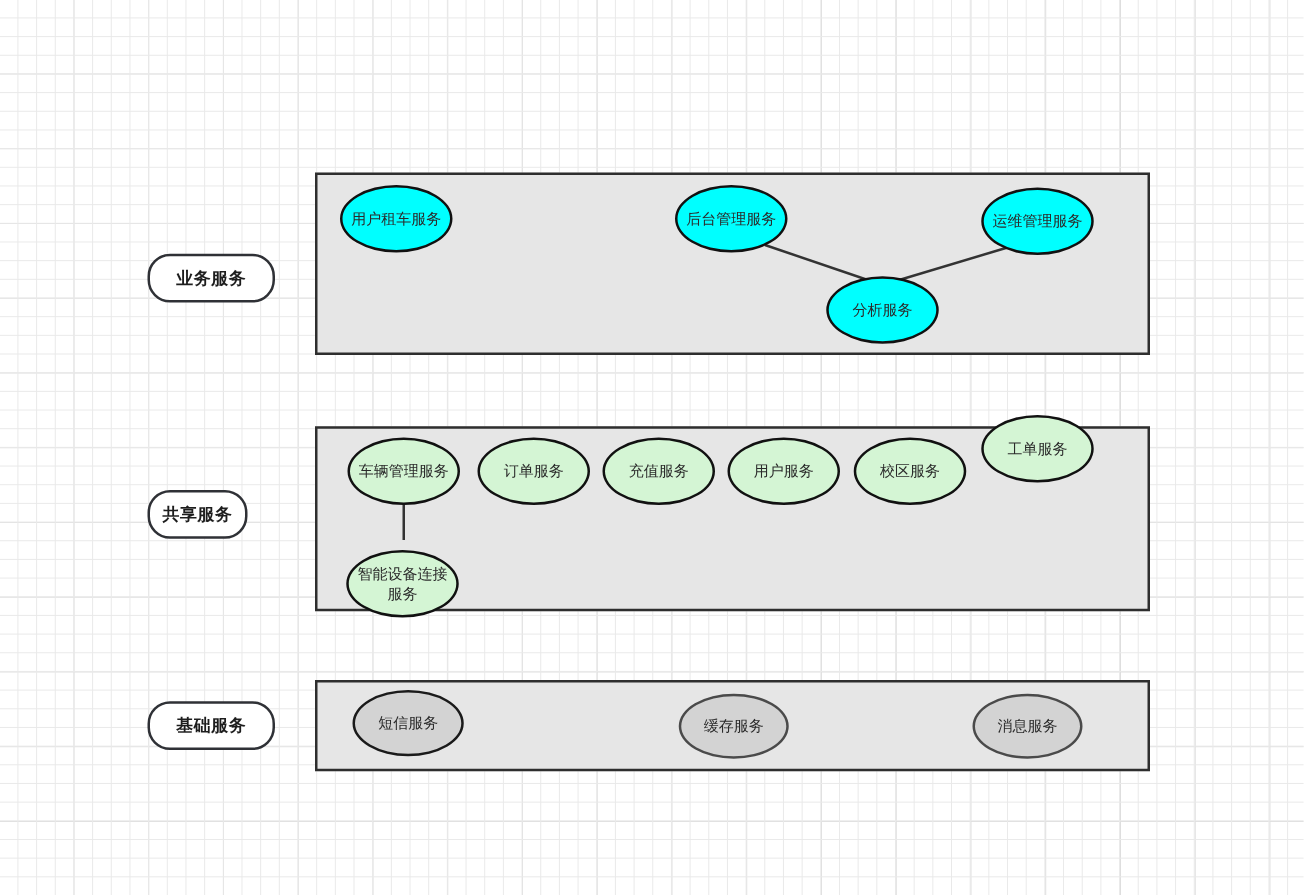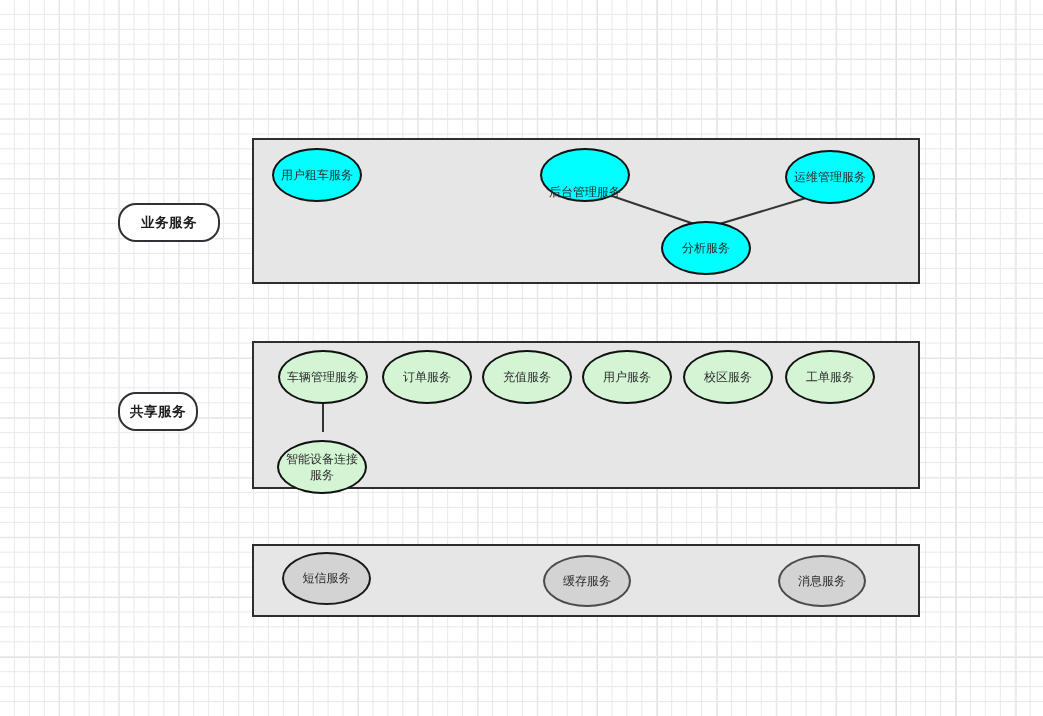--- a/index.html
+++ b/index.html
@@ -106,21 +106,21 @@
   <div class="row-label" style="left:118px; top:203px; width:102px; height:39px;">
     <span>业务服务</span>
   </div>
 
   <div class="band" style="left:252px; top:138px; width:668px; height:146px;"></div>
 
   <div class="node cyan" style="left:272px; top:148px; width:90px; height:54px;">
     <span>用户租车服务</span>
   </div>
 
-  <div class="node cyan" style="left:540px; top:148px; width:90px; height:54px;align-items:flex-end;">
+  <div class="node cyan" style="left:540px; top:148px; width:90px; height:54px;">
     <span>后台管理服务</span>
   </div>
 
   <div class="node cyan" style="left:785px; top:150px; width:90px; height:54px;justify-content:flex-end;">
     <span>运维管理服务</span>
   </div>
 
   <div class="node cyan" style="left:661px; top:221px; width:90px; height:54px;">
     <span>分析服务</span>
   </div>
@@ -144,28 +144,31 @@
   </div>
 
   <div class="node green" style="left:582px; top:350px; width:90px; height:54px;">
     <span>用户服务</span>
   </div>
 
   <div class="node green" style="left:683px; top:350px; width:90px; height:54px;">
     <span>校区服务</span>
   </div>
 
-  <div class="node green" style="left:785px; top:350px; width:90px; height:54px;">
+  <div class="node green" style="left:785px; top:332px; width:90px; height:54px;">
     <span>工单服务</span>
   </div>
 
   <div class="node green" style="left:277px; top:440px; width:90px; height:54px;">
     <span>智能设备连接服务</span>
   </div>
 
+  <div class="row-label" style="left:118px; top:561px; width:102px; height:39px;">
+    <span>基础服务</span>
+  </div>
 
   <div class="band" style="left:252px; top:544px; width:668px; height:73px;"></div>
 
   <div class="node gray strong" style="left:282px; top:552px; width:89px; height:53px;">
     <span>短信服务</span>
   </div>
 
   <div class="node gray" style="left:543px; top:555px; width:88px; height:52px;">
     <span>缓存服务</span>
   </div>

